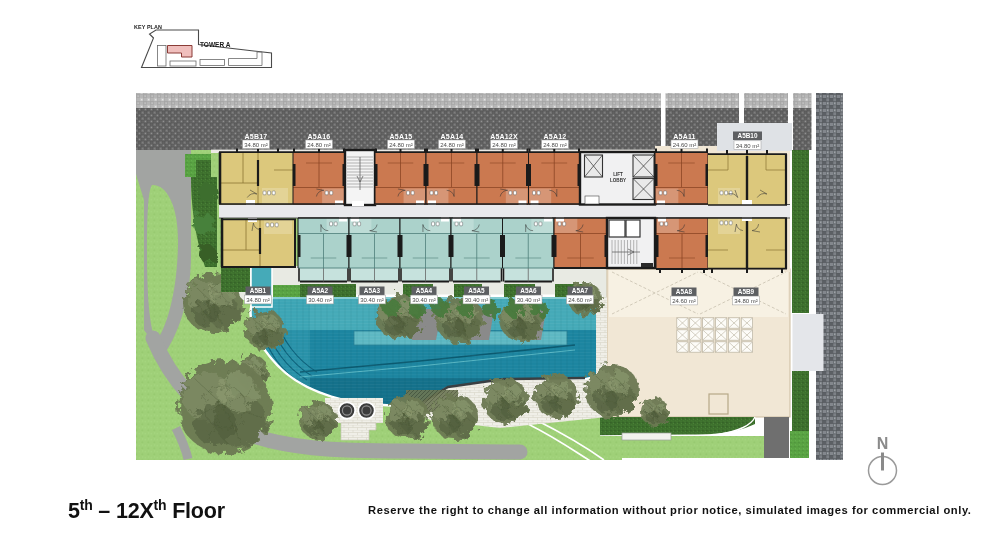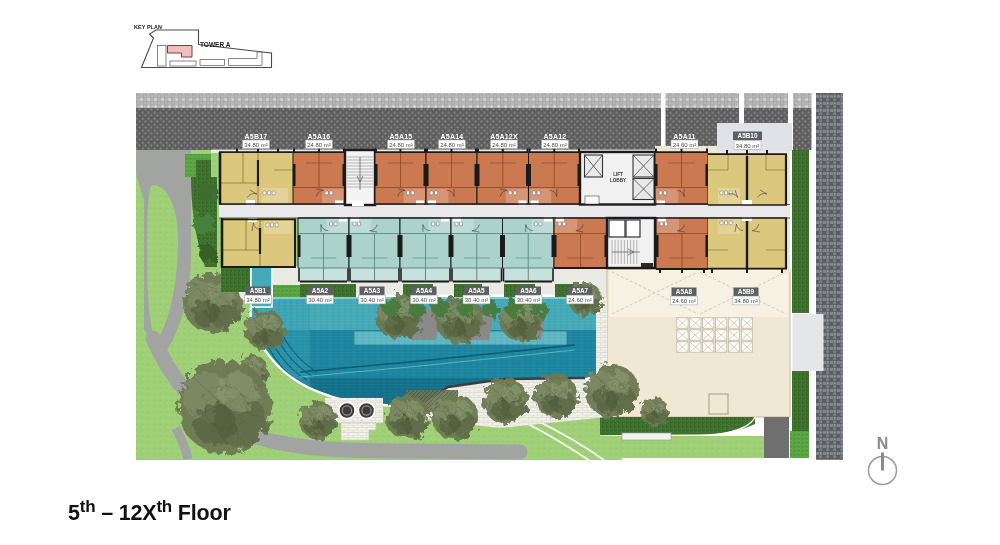--- a/index.html
+++ b/index.html
@@ -1,17 +1,17 @@
 <!DOCTYPE html>
 <html><head><meta charset="utf-8">
 <style>
 html,body{margin:0;padding:0;background:#ffffff;width:1000px;height:545px;overflow:hidden}
 .page{position:relative;width:1000px;height:545px;font-family:"Liberation Sans", sans-serif;}
 .floor{position:absolute;left:68px;top:497px;font-size:21.5px;font-weight:bold;color:#111111;letter-spacing:-0.2px}
-.floor sup{font-size:17px;}
+.floor sup{font-size:14px;}
 .disc{position:absolute;left:368px;top:504px;font-size:11.2px;font-weight:bold;letter-spacing:0.55px;color:#111111}
 </style></head>
 <body>
 <div class="page">
 <svg width="1000" height="545" viewBox="0 0 1000 545" xmlns="http://www.w3.org/2000/svg">
 <defs>
 <pattern id="pvL" width="7" height="7" patternUnits="userSpaceOnUse">
  <rect width="7" height="7" fill="#b6b6b6"></rect>
  <rect width="3.5" height="3.5" fill="#c3c3c3"></rect>
  <rect x="3.5" y="3.5" width="3.5" height="3.5" fill="#ababab"></rect>
@@ -1179,12 +1179,13 @@
 
 <g>
         <text x="882.5" y="449" font-family="Liberation Sans, sans-serif" font-size="16" font-weight="bold" fill="#8a8a8a" text-anchor="middle">N</text>
         <circle cx="882.5" cy="470.5" r="14" fill="none" stroke="#9a9a9a" stroke-width="1.5"></circle>
         <line x1="882.5" y1="452.5" x2="882.5" y2="470.5" stroke="#8a8a8a" stroke-width="3"></line>
       </g>
     </svg>
 
 <div class="floor">5<sup>th</sup> – 12X<sup>th</sup> Floor</div>
 
+<div class="disc">Reserve the right to change all information without prior notice, simulated images for commercial only.</div>
 </div>
 </body></html>

